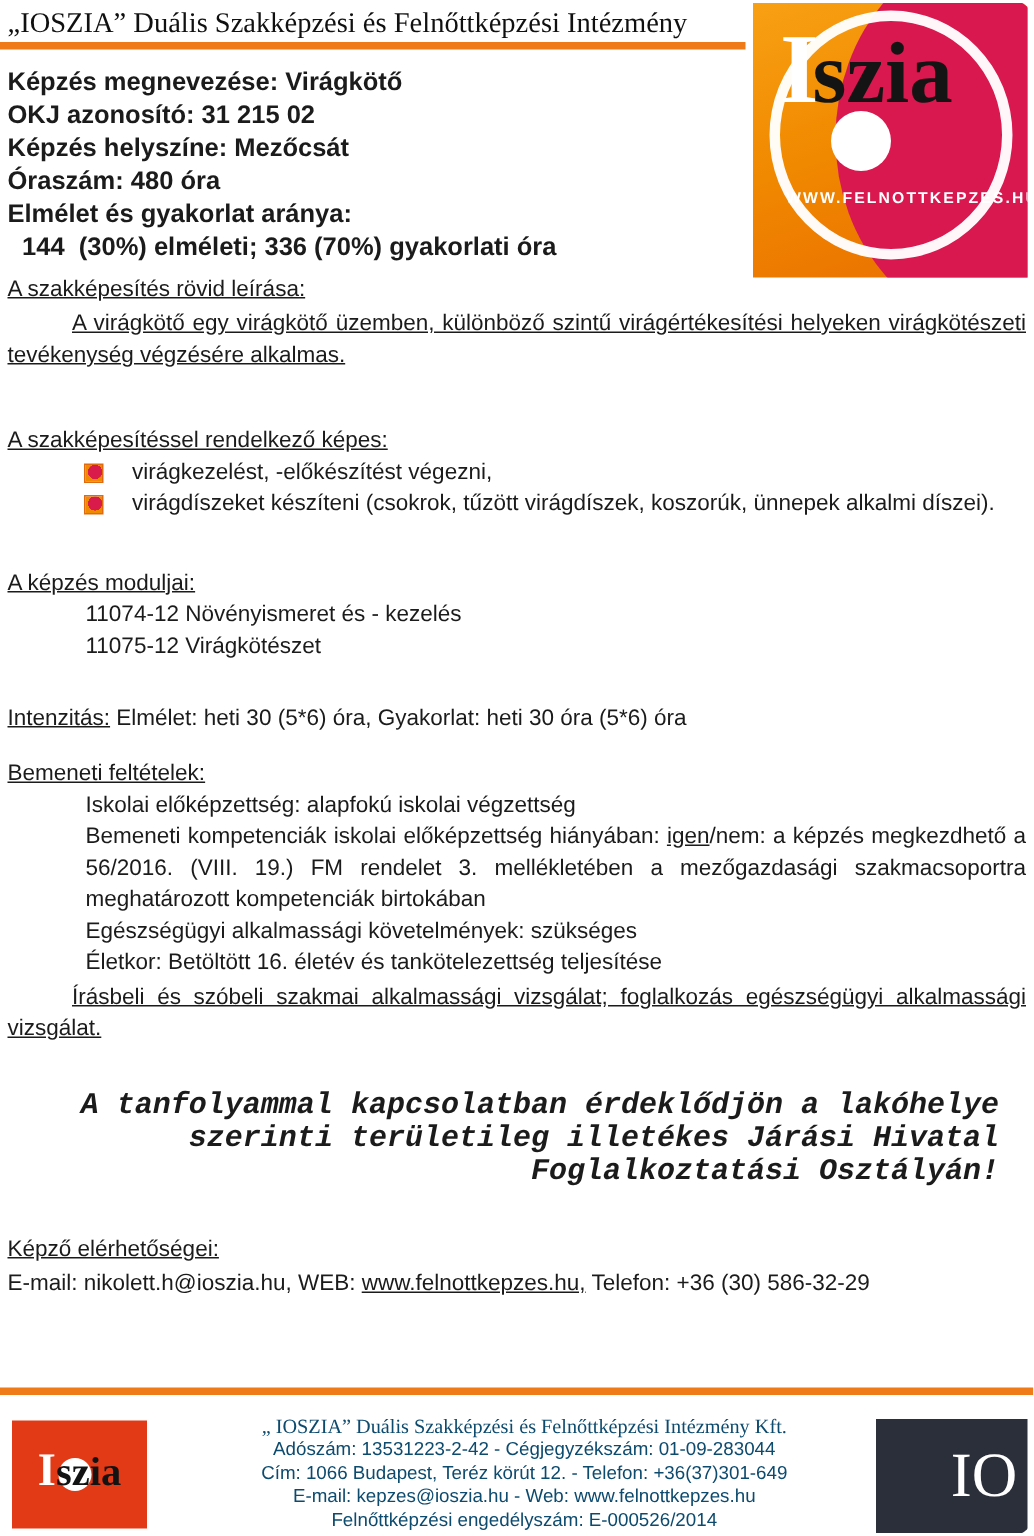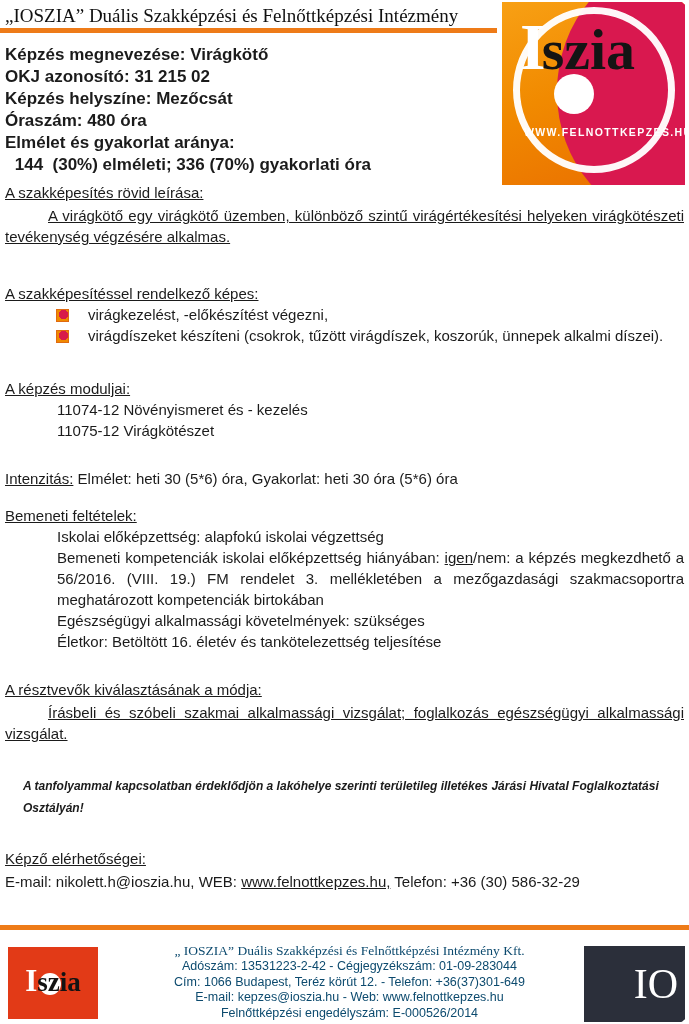--- a/index.html
+++ b/index.html
@@ -63,22 +63,22 @@
   .sub-just{ padding-left:52px; text-align:justify; }
   .mt-sec1{ margin-top:6px; }
   .mt-sec2{ margin-top:36px; }
   .mt-sec3{ margin-top:32px; }
   .mt-int{ margin-top:27px; }
   .mt-bem{ margin-top:16px; }
   .mt-sel{ margin-top:27px; }
   .u{ text-decoration:underline; }
 
   .notice{
-    margin-top:31px; text-align:left; font-weight:bold; font-style:italic;
-    font-size:12px; line-height:22px; padding:0 18px;
+    margin-top:31px; text-align:right; font-weight:bold; font-style:italic;
+    font-size:20px; line-height:22px; padding:0 18px;font-family:Liberation Mono, monospace;
   }
   .mt-contact{ margin-top:29px; }
   .contact-line{ margin-top:2px; white-space:nowrap; }
 
   
   .footer{ position:absolute; left:0; top:925px; width:689px; height:99px; }
   .footer-row{ position:relative; width:100%; height:94px; margin-top:5px; }
   .f-left-logo{
     position:absolute; left:8px; top:17px; width:90px; height:72px;
     background:#e23a17; display:flex; align-items:center; justify-content:center;
@@ -147,21 +147,20 @@
     </div>
 
     <div class="mt-int"><span class="u">Intenzitás:</span><span> Elmélet: heti 30 (5*6) óra, Gyakorlat: heti 30 óra (5*6) óra</span></div>
 
     <div class="sec-heading mt-bem">Bemeneti feltételek:</div>
     <div class="sub">Iskolai előképzettség: alapfokú iskolai végzettség</div>
     <div class="sub-just"><span>Bemeneti kompetenciák iskolai előképzettség hiányában: </span><span class="u">igen</span><span>/nem: a képzés megkezdhető a 56/2016. (VIII. 19.)  FM rendelet 3. mellékletében a mezőgazdasági szakmacsoportra meghatározott kompetenciák birtokában</span></div>
     <div class="sub">Egészségügyi alkalmassági követelmények: szükséges</div>
     <div class="sub">Életkor: Betöltött 16. életév és tankötelezettség teljesítése</div>
 
-    <div class="sec-heading mt-sel">A résztvevők kiválasztásának a módja:</div>
     <p class="para">Írásbeli és szóbeli szakmai alkalmassági vizsgálat; foglalkozás egészségügyi alkalmassági vizsgálat.</p>
 
     <div class="notice">A tanfolyammal kapcsolatban érdeklődjön a lakóhelye szerinti területileg illetékes Járási Hivatal Foglalkoztatási Osztályán!</div>
 
     <div class="sec-heading mt-contact">Képző elérhetőségei:</div>
     <div class="contact-line"><span>E-mail: nikolett.h@ioszia.hu, WEB: </span><span class="u">www.felnottkepzes.hu,</span><span> Telefon: +36 (30) 586-32-29</span></div>
 
   </div>
 
   <div class="footer">

